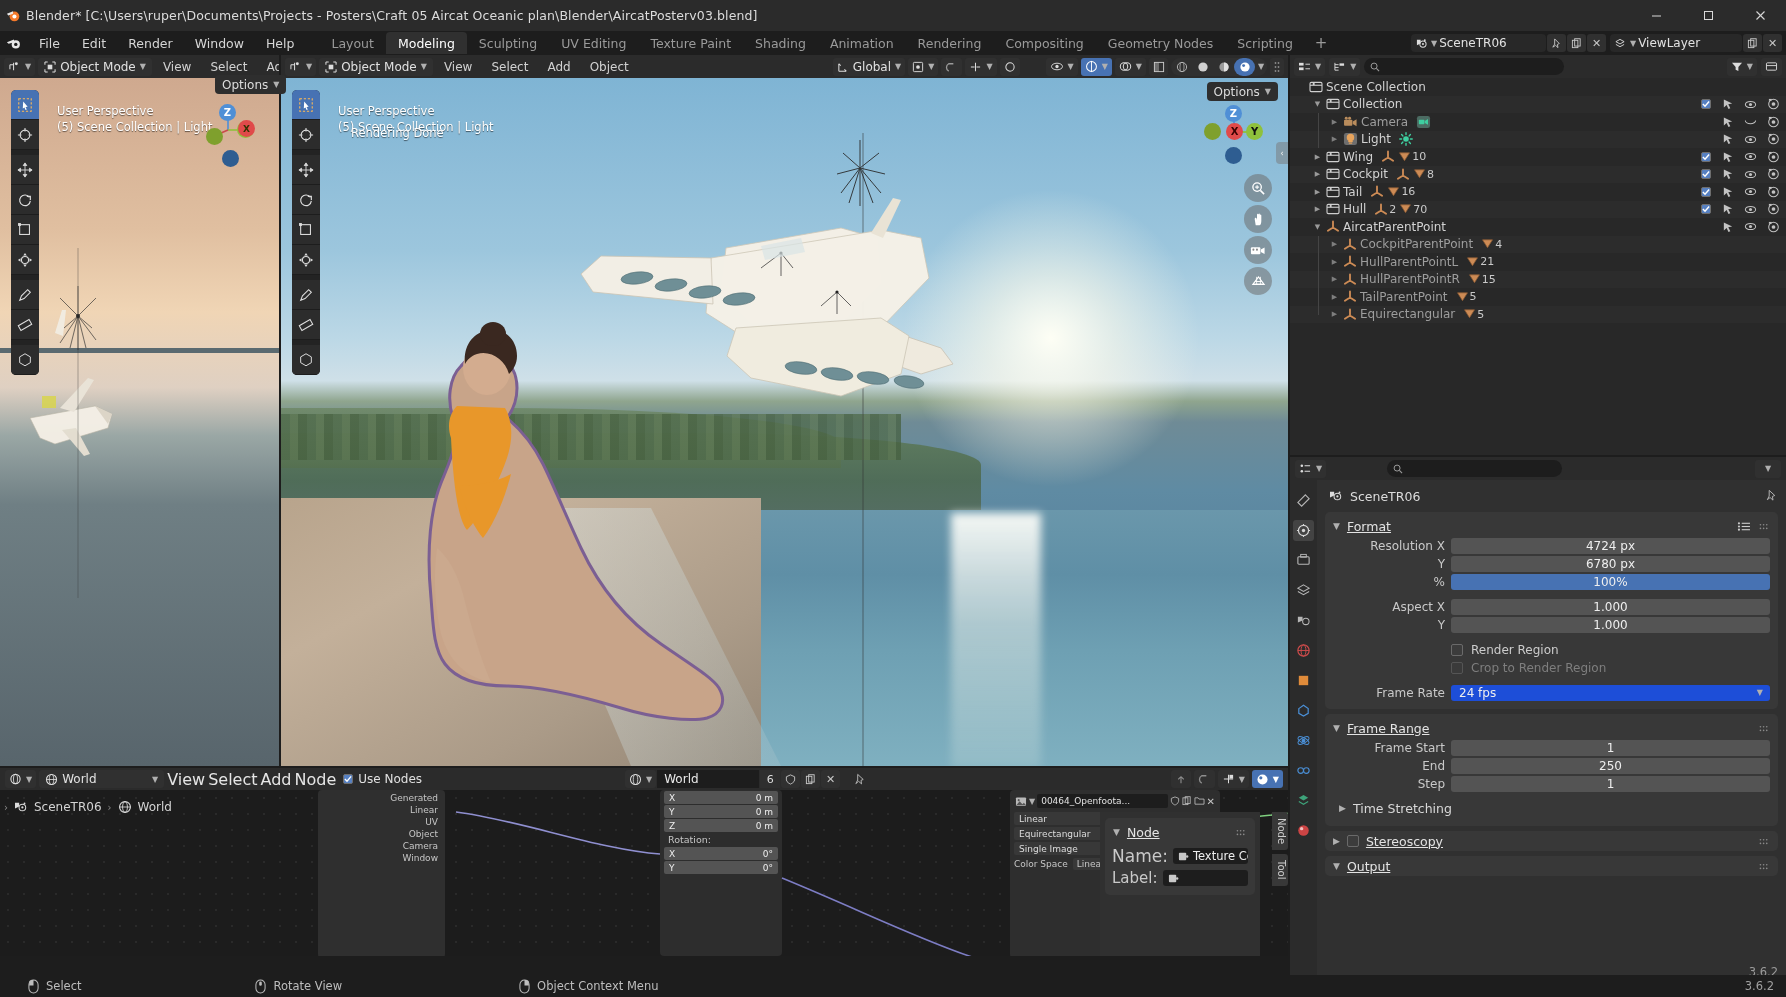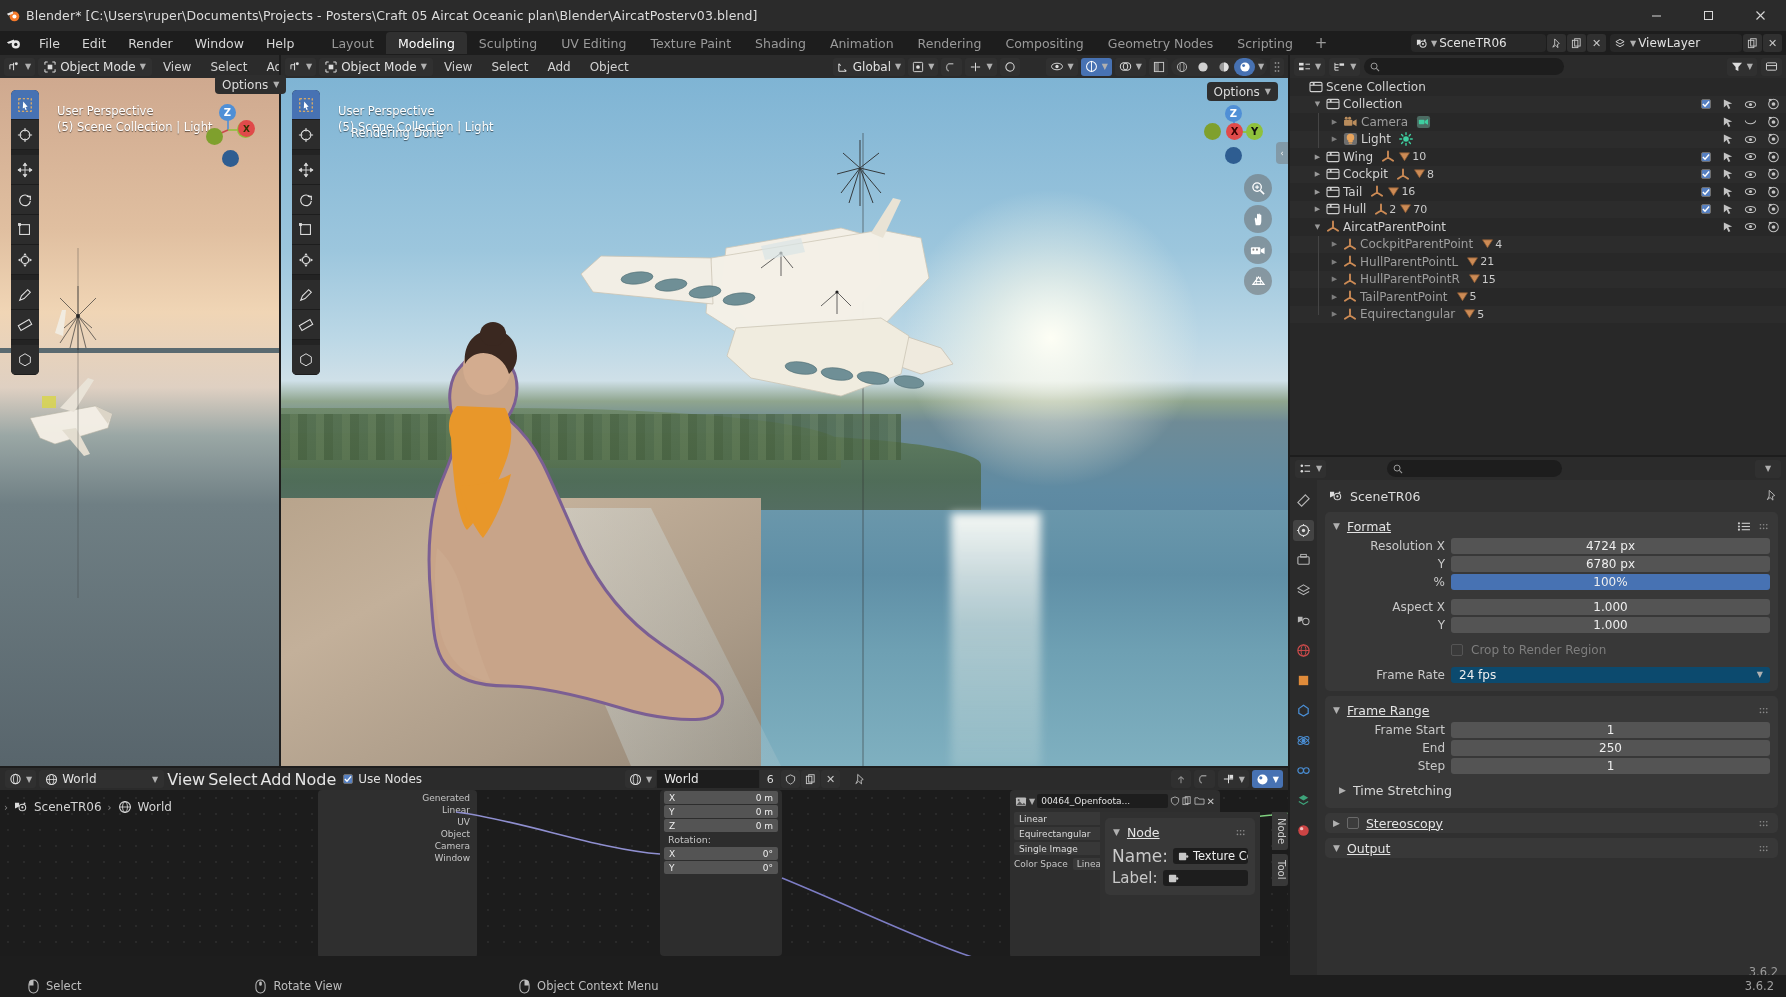--- a/index.html
+++ b/index.html
@@ -117,21 +117,21 @@
   .pr-bread .t { font-size:12.5px; color:#dcdcdc; }
   .panel { background:#383838; border-radius:5px; margin-top:5px; padding:4px 0 8px 0; }
   .panel-hdr { display:flex; align-items:center; height:20px; padding:0 8px; gap:7px; }
   .panel-hdr .ttl { font-size:12.5px; color:#e3e3e3;text-decoration:underline; }
   .panel-hdr .rt { margin-left:auto; display:flex; gap:8px; align-items:center; }
   .prow { display:flex; align-items:center; height:17px; margin:1px 8px 0 8px; gap:6px; }
   .plabel { width:112px; text-align:right; font-size:12px; color:#c9c9c9; }
   .pval { flex:1; height:16px; background:#545454; border-radius:3px; display:flex;
     align-items:center; justify-content:center; font-size:12px; color:#eee; }
   .pval.blue { background:#4772b3; }
-  .pval.dark { background:#0c4a6e; justify-content:flex-start; padding-left:8px; position:relative; }
+  .pval.dark { background:#1d4ed8; justify-content:flex-start; padding-left:8px; position:relative; }
   .pval.dark .cv { position:absolute; right:7px; font-size:8px; color:#b0b0b0; }
   .prow.cb { gap:8px; }
   .cbsq { width:12px; height:12px; border:1px solid #6a6a6a; border-radius:2px; background:#3c3c3c; }
   .cbsq.dis { border-color:#555; background:#3a3a3a; }
   .cbtext { font-size:12px; color:#ccc; }
   .cbtext.dis { color:#7e7e7e; }
   .subhdr { display:flex; align-items:center; gap:7px; height:20px; padding:0 14px;
     font-size:12.5px; color:#d8d8d8; }
   .statusr { position:absolute; right:8px; bottom:1px; font-size:11.5px; color:#9a9a9a; }
 
@@ -1443,20 +1443,24 @@
         <div class="prow">
           <div class="plabel">Aspect X</div>
           <div class="pval">1.000</div>
         </div>
         <div class="prow">
           <div class="plabel">Y</div>
           <div class="pval">1.000</div>
         </div>
         <div style="height:7px;"></div>
         <div class="prow cb" style="padding-left:118px;">
+          <div class="cbsq"></div>
+          <div class="cbtext">Render Region</div>
+        </div>
+        <div class="prow cb" style="padding-left:118px;">
           <div class="cbsq dis"></div>
           <div class="cbtext dis">Crop to Render Region</div>
         </div>
         <div style="height:7px;"></div>
         <div class="prow">
           <div class="plabel">Frame Rate</div>
           <div class="pval dark">
             <span>24 fps</span>
             <span class="cv">▼</span>
           </div>
@@ -1656,21 +1660,21 @@
         <span class="ic">
           <svg width="14" height="14" viewBox="0 0 15 15">
               <circle cx="7.5" cy="7.5" r="5.8" fill="none" stroke="#dcdcdc" stroke-width="1.2"></circle>
               <ellipse cx="7.5" cy="7.5" rx="2.6" ry="5.8" fill="none" stroke="#dcdcdc" stroke-width=".9"></ellipse>
               <line x1="1.7" y1="7.5" x2="13.3" y2="7.5" stroke="#dcdcdc" stroke-width=".9"></line>
             </svg>
         </span>
         <span>World</span>
       </div>
 
-      <div class="nnode" style="left:318px; top:0px; width:159px; height:168px; background:#2f2f2f;">
+      <div class="nnode" style="left:318px; top:0px; width:127px; height:168px; background:#2f2f2f;">
         <div id="texcoord-outputs" style="padding-top:2px;">
             <div class="nrow" style="position: relative;">
               <span>Generated</span>
             </div>
             <div class="nrow" style="position: relative;">
               <span>Linear</span>
             </div>
             <div class="nrow" style="position: relative;">
               <span>UV</span>
             </div>

